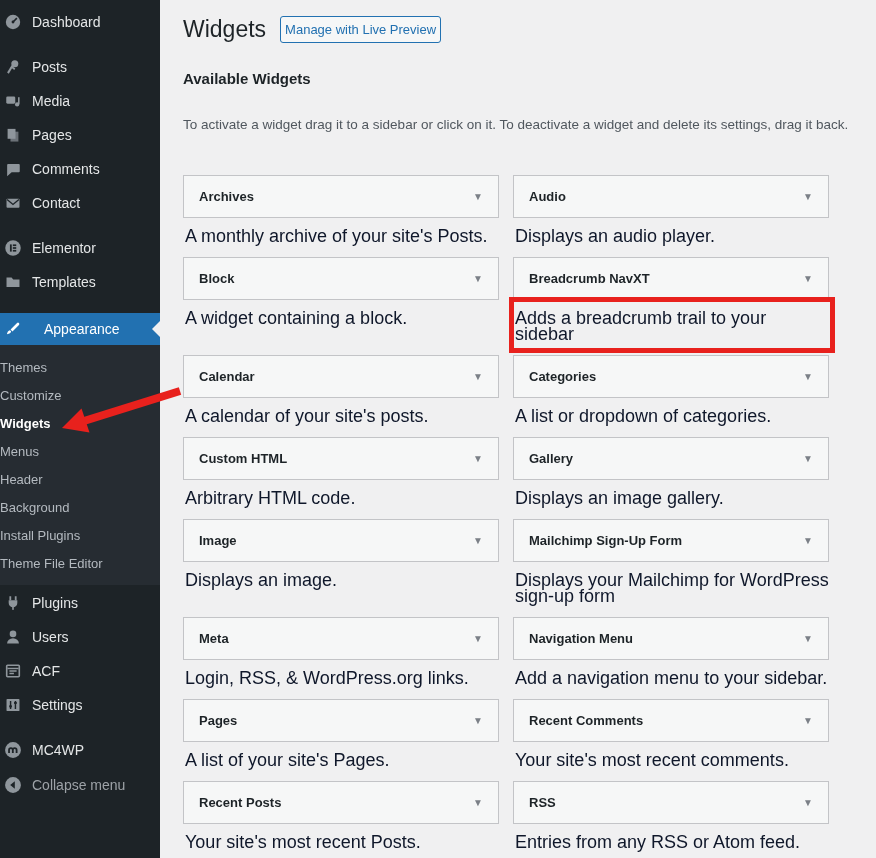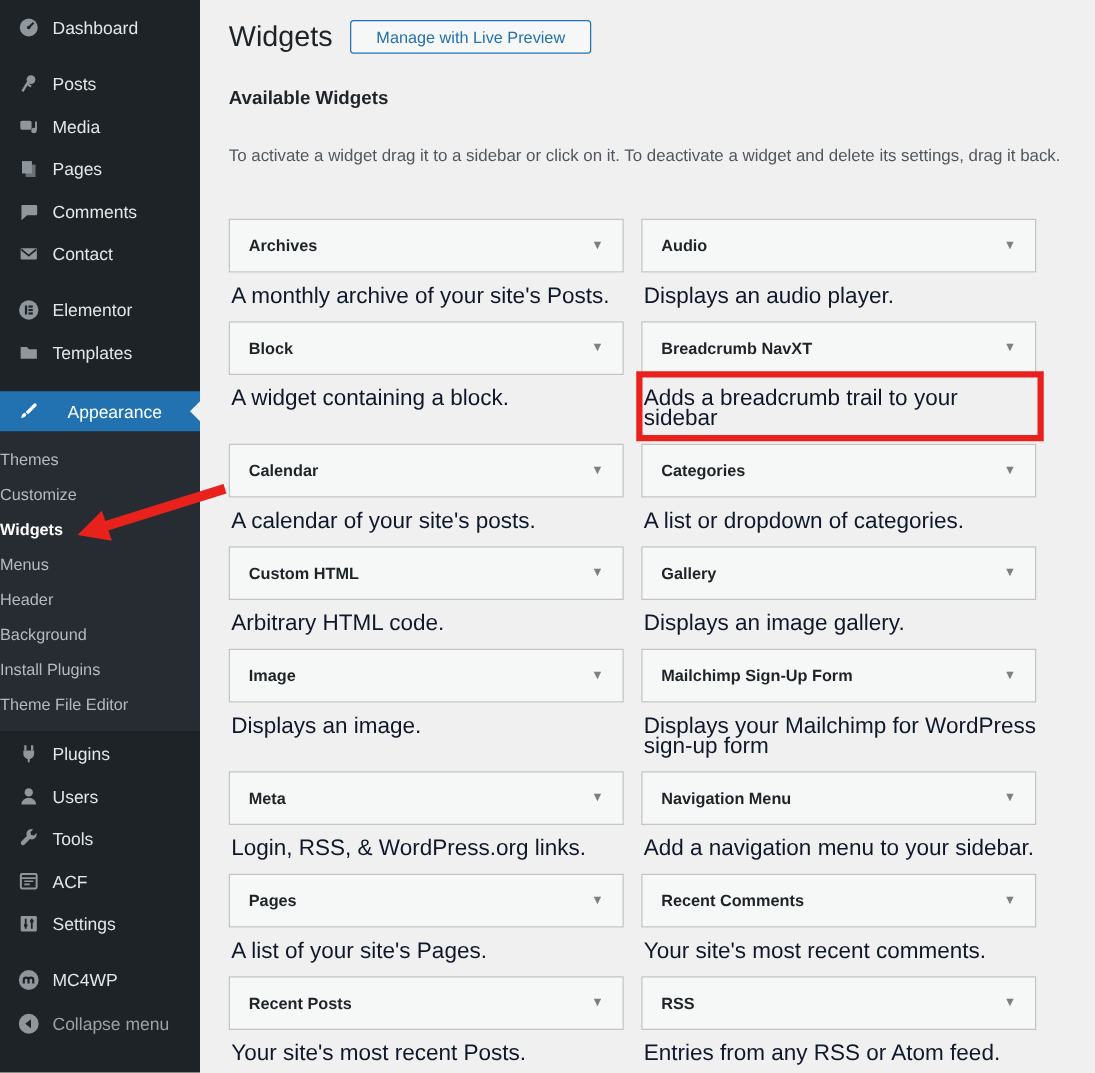--- a/index.html
+++ b/index.html
@@ -2,21 +2,21 @@
 <html><head>
 <meta charset="utf-8">
 <style>
   * { margin:0; padding:0; box-sizing:border-box; }
   html,body { width:876px; height:858px; overflow:hidden;
     font-family:"Liberation Sans", sans-serif; background:#f0f0f1; }
 
   
   .sidebar { position:absolute; left:0; top:0; width:160px; height:858px;
     background:#1d2327; color:#e4e6e7; font-size:14px; }
-  .mi { display:flex; align-items:center; height:34px; padding-left:12px;
+  .mi { display:flex; align-items:center; height:34px; padding-left:2px;
     cursor:pointer; }
   .mi .ic { width:22px; height:20px; margin-right:8px; display:flex;
     align-items:center; justify-content:center; flex:0 0 22px; }
   .mi .lbl { white-space:nowrap; }
   .gap11 { height:11px; } .gap14 { height:14px; } .gap1 { height:1px; }
   .mi.active { background:#2271b1; color:#fff; position:relative; height:32px;gap:12px; }
   .mi.active::after { content:""; position:absolute; right:0; top:50%;
     margin-top:-8px; border:8px solid transparent; border-right-color:#f0f0f1; }
   .submenu { background:#262c32; padding:8px 0; }
   .smi { display:flex; align-items:center; height:28px; 
@@ -24,21 +24,21 @@
   .smi.current { color:#fff; font-weight:bold; }
   .dim { color:#9da2a7; }
 
   
   .main { position:absolute; left:160px; top:0; width:716px; height:858px;
     background:#f0f0f1; padding:12px 0 0 23px; color:#1d2327; }
   .titlebar { display:flex; align-items:center; height:34px; }
   .page-title { font-size:23px; font-weight:400; color:#1d2327; }
   .action-btn { margin-left:14px; font-size:13px; color:#2271b1;
     background:#f6f7f7; border:1px solid #2271b1; border-radius:3px;
-    padding:5px 20px; cursor:pointer; font-family:inherit; }
+    padding:5px 4px; cursor:pointer; font-family:inherit; }
   .sec-heading { margin-top:24px; font-size:15px; font-weight:bold; color:#1d2327; }
   .sec-desc { margin-top:30px; font-size:13.5px; color:#50575e; }
 
   .wgrid { margin-top:43px; display:grid; grid-template-columns:316px 316px;
     column-gap:14px; row-gap:13px; }
   .wcell { }
   .wbox { height:43px; background:#f6f7f7; border:1px solid #c3c4c7;
     display:flex; align-items:center; justify-content:space-between;
     padding:0 15px; cursor:pointer; }
   .wtitle { font-size:13px; font-weight:bold; color:#1d2327; }
@@ -200,28 +200,20 @@
   <div class="mi">
     <span class="ic">
       <svg class="icon" width="18" height="18" viewBox="0 0 20 20">
           <circle cx="10" cy="6.6" r="3.7" fill="#8f969c"></circle>
           <path d="M3.4 17.3 a6.6 6 0 0 1 13.2 0 z" fill="#8f969c"></path>
         </svg>
     </span>
     <span class="lbl">Users</span>
   </div>
 
-  <div class="mi">
-    <span class="ic">
-      <svg class="icon" width="18" height="18" viewBox="0 0 20 20">
-          <path d="M17 6.2 a4.4 4.4 0 0 1 -5.9 4.1 l-5 5 a2 2 0 0 1 -2.8 -2.8 l5 -5 A4.4 4.4 0 0 1 13.9 1.7 l-2.4 2.4 .5 2.6 2.6 .5 2.4 -2.4 c.1 .5 .1 1 0 1.4 z" fill="#8f969c"></path>
-        </svg>
-    </span>
-    <span class="lbl">Tools</span>
-  </div>
 
   <div class="mi">
     <span class="ic">
       <svg class="icon" width="18" height="18" viewBox="0 0 20 20">
           <rect x="3" y="3.6" width="14" height="12.8" rx="1" fill="none" stroke="#8f969c" stroke-width="1.8"></rect>
           <path d="M3.8 7.2 h12.4" stroke="#8f969c" stroke-width="1.6"></path>
           <path d="M6 10 h8 M6 12.8 h5" stroke="#8f969c" stroke-width="1.5"></path>
         </svg>
     </span>
     <span class="lbl">ACF</span>

